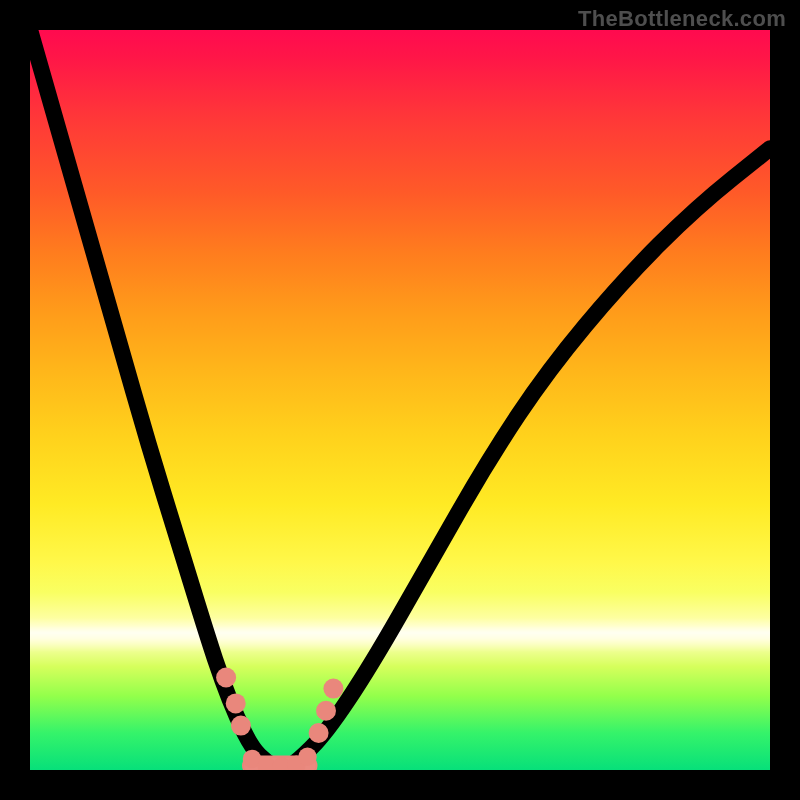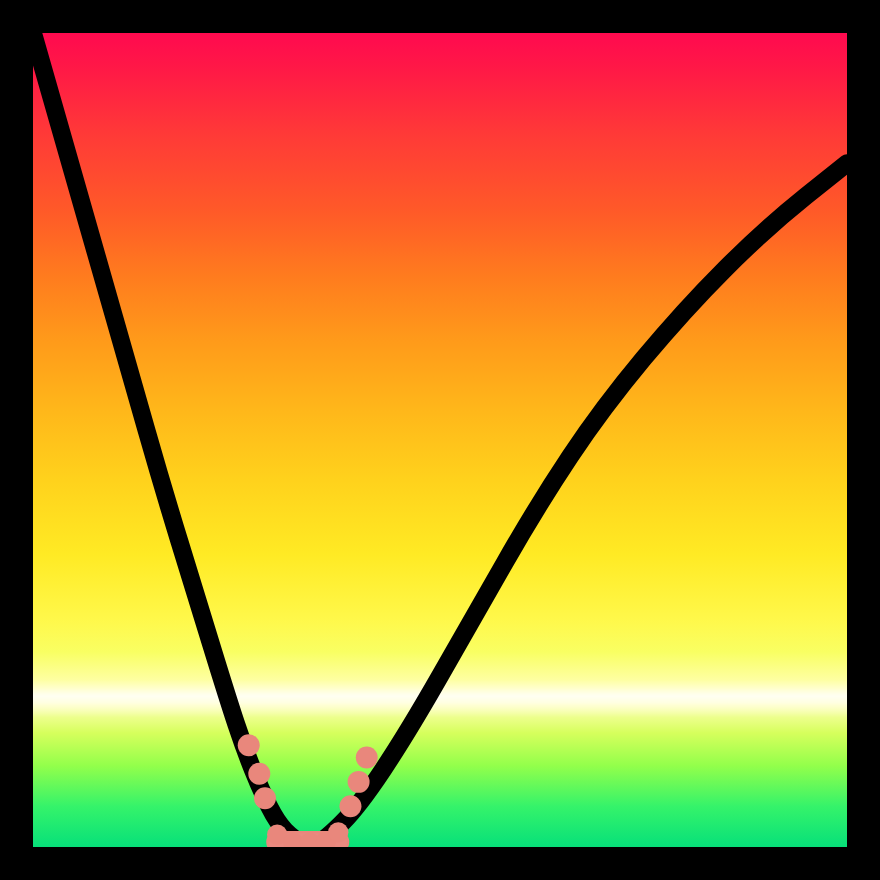--- a/index.html
+++ b/index.html
@@ -107,20 +107,21 @@
     stroke-width: 16;
     stroke-linecap: round;
     fill: none;
   }
 </style>
 </head>
 <body>
 
 <div class="stage">
 
+  <div class="watermark">TheBottleneck.com</div>
 
   <div class="plot">
 
     <div class="highlight-band"></div>
 
     <svg class="curve-svg" viewBox="0 0 100 100" preserveAspectRatio="none">
       <path id="curve-path" class="curve-path" d="M 0.00 0.00 Q 0.00 0.00 2.00 7.00 Q 4.00 14.00 6.00 21.00 Q 8.00 28.00 10.00 35.00 Q 12.00 42.00 14.00 49.00 Q 16.00 56.00 18.00 62.50 Q 20.00 69.00 22.00 75.50 Q 24.00 82.00 25.00 85.00 Q 26.00 88.00 27.00 90.50 Q 28.00 93.00 29.00 95.00 Q 30.00 97.00 31.00 98.00 Q 32.00 99.00 33.00 99.50 Q 34.00 100.00 35.00 99.50 Q 36.00 99.00 38.00 97.00 Q 40.00 95.00 43.00 90.50 Q 46.00 86.00 50.00 79.00 Q 54.00 72.00 58.00 65.00 Q 62.00 58.00 66.00 52.00 Q 70.00 46.00 75.00 40.00 Q 80.00 34.00 85.00 29.00 Q 90.00 24.00 95.00 20.00 T 100.00 16.00"></path>
       <g id="marker-layer">
           <path class="flat-line" vector-effect="non-scaling-stroke" d="M 30.00 99.40 L 37.50 99.40"></path>
           <path class="flat-line-core" vector-effect="non-scaling-stroke" d="M 30.00 99.40 L 37.50 99.40"></path>

